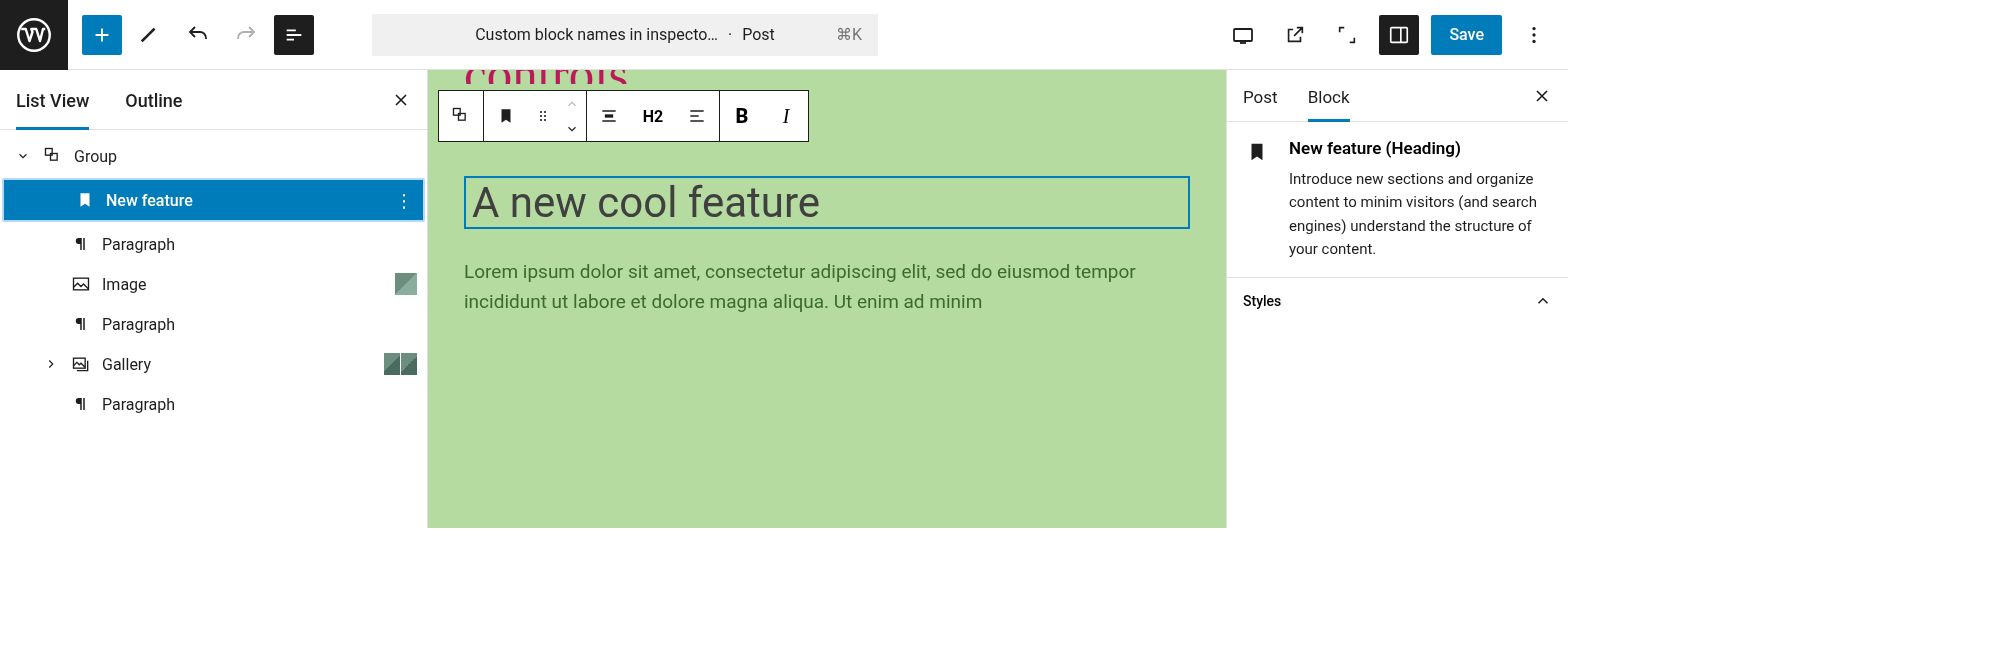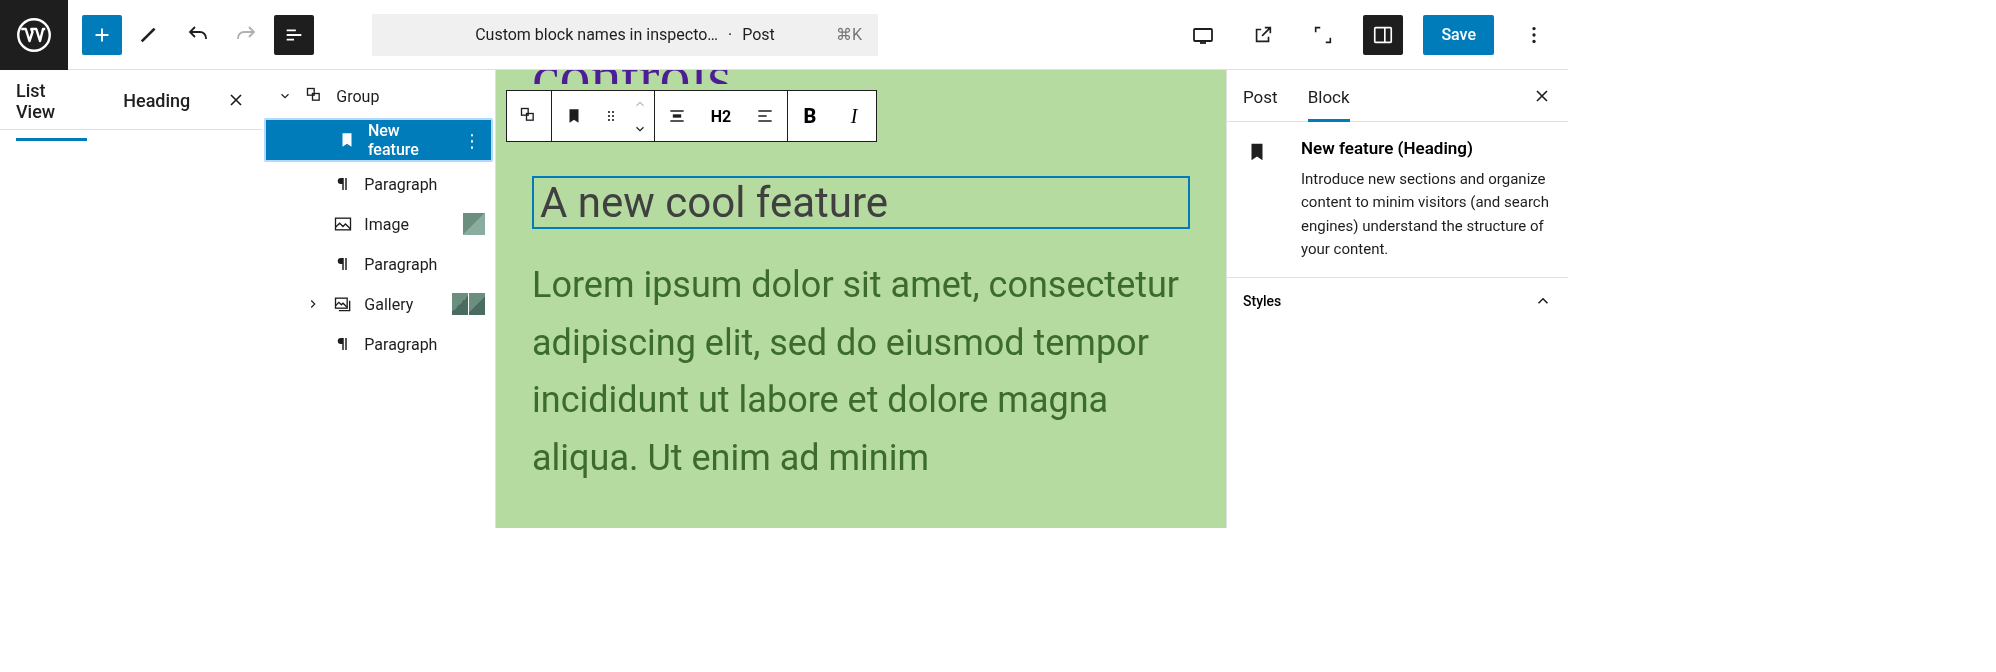--- a/index.html
+++ b/index.html
@@ -7,65 +7,65 @@
 
 
 .topbar { height: 70px; display: flex; align-items: center; border-bottom: 1px solid #e0e0e0; }
 .logo-box { width: 68px; height: 70px; background: #1e1e1e; display: flex; align-items: center; justify-content: center; }
 .topbar-left { display: flex; align-items: center; gap: 8px; padding: 0 14px; }
 .icon-btn { width: 40px; height: 40px; display: flex; align-items: center; justify-content: center; border-radius: 2px; cursor: pointer; }
 .icon-btn.blue { background: #007cba; color: #fff; }
 .icon-btn.dark { background: #1e1e1e; color: #fff; }
 .command-bar { flex: 0 0 auto; margin-left: 44px; width: 506px; height: 42px; background: #f0f0f0; border-radius: 0; display: flex; align-items: center; justify-content: center; gap: 10px; color: #1e1e1e; font-size: 16px; position: relative; }
 .command-bar .kbd { position: absolute; right: 16px; color: #757575; }
-.topbar-right { margin-left: auto; display: flex; align-items: center; gap: 20px; padding-right: 14px; }
+.topbar-right { margin-left: auto; display: flex; align-items: center; gap: 12px; padding-right: 14px; }
 .save-btn { background: #007cba; color: #fff; border: none; height: 40px; padding: 0 18px; font-size: 16px; font-weight: 500; border-radius: 2px; cursor: pointer; }
 
 
 .main { flex: 1; display: flex; overflow: hidden; }
 
 
-.left-panel { width: 496px; border-right: 1px solid #e0e0e0; display: flex; flex-direction: row; }
+.left-panel { width: 428px; border-right: 1px solid #e0e0e0; display: flex; flex-direction: column; }
 .lp-tabs { display: flex; align-items: center; height: 60px; padding: 0 16px; border-bottom: 1px solid #e0e0e0; }
 .lp-tab { font-size: 18px; font-weight: 500; color: #1e1e1e; padding: 0 0 18px 0; margin-right: 36px; position: relative; top: 10px; cursor: pointer; }
 .lp-tab.active { color: #1e1e1e; }
 .lp-tab.active::after { content: ""; position: absolute; left: 0; right: 0; bottom: -1px; height: 3px; background: #007cba; }
 .lp-close { margin-left: auto; font-size: 18px; cursor: pointer; }
 .tree { padding-top: 6px; overflow-y: auto; }
 .tree-row { display: flex; align-items: center; height: 40px; padding: 0 10px 0 14px; font-size: 16px; color: #1e1e1e; cursor: pointer; gap: 10px; }
 .tree-row .chev { width: 18px; display: flex; justify-content: center; }
 .tree-row .blkicon { width: 22px; display: flex; justify-content: center; }
 .tree-row .thumb { margin-left: auto; width: 22px; height: 22px; background: linear-gradient(135deg,#6b8e7f 50%,#8aad9f 50%); }
 .tree-row .thumb2 { margin-left: auto; display:flex; }
 .tree-row .thumb2 span { width: 16px; height: 22px; background: linear-gradient(135deg,#6b8e7f 50%,#4a6b5f 50%); margin-left:1px;}
 .tree-row .dots { margin-left: auto; color: #fff; font-size: 18px; }
 .tree-row.selected { background: #007cba; color: #fff; border: 2px solid #b3d9ff; border-radius: 2px; margin: 2px 2px; height: 44px; }
 .indent-1 { padding-left: 42px; }
 .indent-2 { padding-left: 70px; }
 
 
 .canvas { flex: 1; background: #b5dba0; position: relative; overflow: hidden; padding: 0 36px; }
-.canvas-title-partial { font-size: 62px; color: #4c1d95; font-family: Georgia, serif; line-height: 0.4; overflow: hidden; height: 20px; margin-top: -6px; text-decoration: underline; }
+.canvas-title-partial { font-size: 51px; color: #be185d; font-family: Georgia, serif; line-height: 0.4; overflow: hidden; height: 20px; margin-top: -6px; text-decoration: underline; }
 .block-toolbar { position: absolute; top: 20px; left: 10px; display: flex; background: #fff; border: 1px solid #1e1e1e; height: 52px; }
 .bt-group { display: flex; align-items: center; border-right: 1px solid #1e1e1e; }
 .bt-btn { width: 44px; height: 64px; display: flex; align-items: center; justify-content: center; cursor: pointer; font-size: 16px;}
 .bt-level { font-weight: 700; font-size: 16px; }
 .bt-mover { display: flex; flex-direction: column; }
 .bt-mover span { height: 25px; display:flex; align-items:center; justify-content:center; width: 28px;}
 .heading-block { margin-top: 92px; border: 2px solid #007cba; padding: 0 6px; }
 .heading-block h2 { font-size: 42px; font-weight: 400; color: #404040; }
-.para-block { margin-top: 28px; font-size: 36px; line-height: 1.6; color: #3b6b2f; }
+.para-block { margin-top: 28px; font-size: 19px; line-height: 1.6; color: #3b6b2f; }
 
 
 .right-panel { width: 342px; border-left: 1px solid #e0e0e0; display: flex; flex-direction: column; }
 .rp-tabs { display: flex; align-items: center; height: 52px; padding: 0 16px; border-bottom: 1px solid #e0e0e0; }
 .rp-tab { font-size: 17px; color: #1e1e1e; padding: 0 0 14px 0; margin-right: 30px; position: relative; top: 8px; cursor: pointer; }
 .rp-tab.active::after { content: ""; position: absolute; left: 0; right: 0; bottom: -1px; height: 3px; background: #007cba; }
 .rp-close { margin-left: auto; cursor: pointer; }
-.block-card { padding: 16px; display: flex; gap: 30px; }
+.block-card { padding: 16px; display: flex; gap: 18px; }
 .block-card .bcicon { width: 28px; height: 28px; display: flex; align-items: center; justify-content: center; flex-shrink: 0; }
 .block-card-title { font-size: 17px; font-weight: 600; margin-bottom: 10px; }
 .block-card-desc { font-size: 15px; line-height: 1.55; color: #1e1e1e; }
 .panel-section { border-top: 1px solid #e0e0e0; }
 .panel-header { display: flex; align-items: center; justify-content: space-between; padding: 14px 16px; font-size: 14px; font-weight: 500; cursor: pointer; }
 .style-variants { display: flex; gap: 10px; padding: 0 16px 16px; }
 .variant { flex: 1; height: 46px; border: 1px solid #ccc; border-radius: 2px; display: flex; align-items: center; justify-content: center; font-size: 16px; cursor: pointer; }
 .variant.active { background: #1e1e1e; color: #fff; border-color: #1e1e1e; }
 
 svg { display: block; }
@@ -145,21 +145,21 @@
         </svg>
     </div>
   </div>
 </div>
 
 <div class="main">
 
   <div class="left-panel">
     <div class="lp-tabs">
       <div class="lp-tab active">List View</div>
-      <div class="lp-tab">Heading</div>
+      <div class="lp-tab">Outline</div>
       <div class="lp-close">
         <svg width="20" height="20" viewBox="0 0 24 24">
             <path d="M6 6l12 12M18 6L6 18" stroke="#1e1e1e" stroke-width="2"></path>
           </svg>
       </div>
     </div>
     <div class="tree">
       <div class="tree-row">
         <span class="chev">
             <svg width="14" height="14" viewBox="0 0 24 24">

